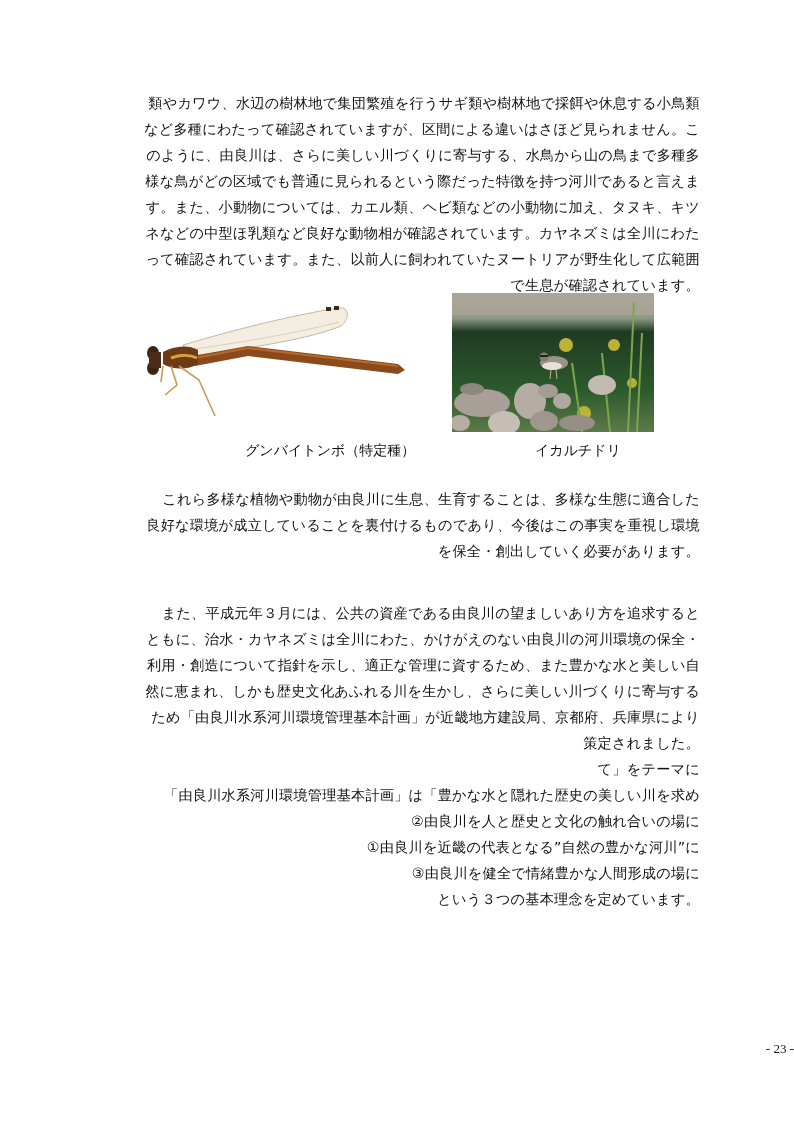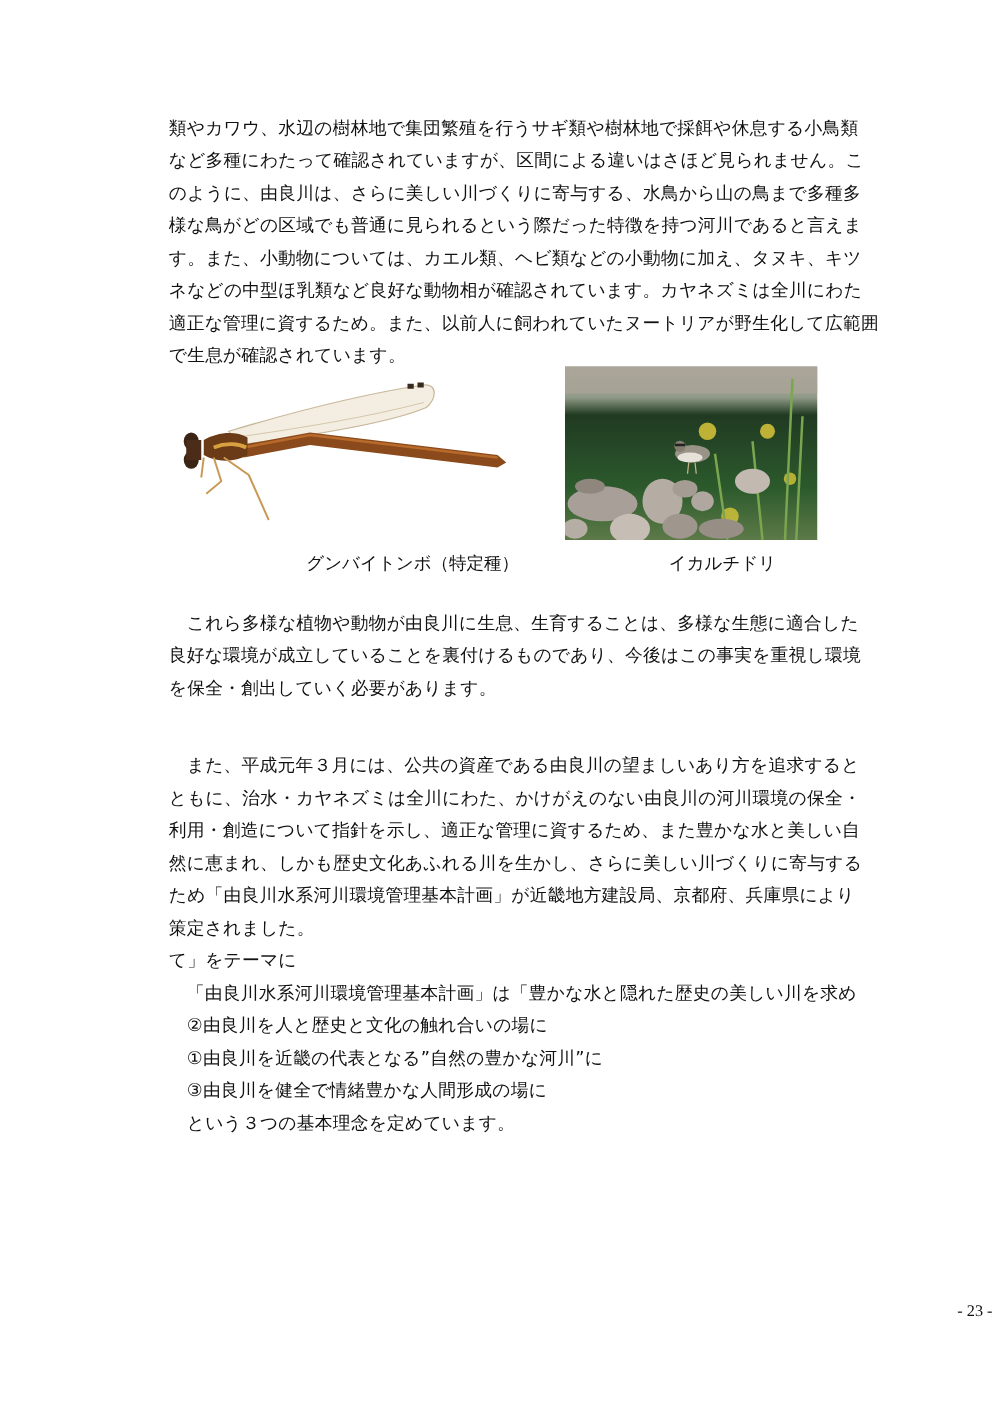--- a/index.html
+++ b/index.html
@@ -1,19 +1,19 @@
 <!DOCTYPE html>
 <html><head>
 <meta charset="utf-8">
 <style>
   html, body { margin:0; padding:0; background:#ffffff; }
   body { width:794px; height:1123px; position:relative; overflow:hidden;
          font-family:"DejaVu Sans", "Liberation Sans", sans-serif; color:#111; }
   .para { position:absolute; left:135px; width:565px; font-size:14.2px; line-height:26px;
-          letter-spacing:0.2px; margin:0; }
+          letter-spacing:0.2px; margin:0;text-align:right; }
   .para .line { display:block; white-space:nowrap; height:26px; }
   #p1 { top:90px; }
   #p2 { top:486px; }
   #p3 { top:600px; }
   .figure { position:absolute; }
   #fig1 { left:143px; top:300px; width:265px; height:118px; }
   #fig2 { left:452px; top:293px; width:202px; height:139px; }
   .caption { position:absolute; font-size:14px; white-space:nowrap;margin-left:43px; }
   #cap1 { left:202px; top:442px; }
   #cap2 { left:492px; top:442px; }
@@ -24,21 +24,21 @@
 </head>
 <body>
 
 <div id="p1" class="para">
   <span class="line">類やカワウ、水辺の樹林地で集団繁殖を行うサギ類や樹林地で採餌や休息する小鳥類</span>
   <span class="line">など多種にわたって確認されていますが、区間による違いはさほど見られません。こ</span>
   <span class="line">のように、由良川は、さらに美しい川づくりに寄与する、水鳥から山の鳥まで多種多</span>
   <span class="line">様な鳥がどの区域でも普通に見られるという際だった特徴を持つ河川であると言えま</span>
   <span class="line">す。また、小動物については、カエル類、ヘビ類などの小動物に加え、タヌキ、キツ</span>
   <span class="line">ネなどの中型ほ乳類など良好な動物相が確認されています。カヤネズミは全川にわた</span>
-  <span class="line">適正な管理に資するため。また、以前人に飼われていたヌートリアが野生化して広範囲</span>
+  <span class="line">って確認されています。また、以前人に飼われていたヌートリアが野生化して広範囲</span>
   <span class="line">で生息が確認されています。</span>
 </div>
 
 <div id="fig1" class="figure">
   <svg width="265" height="118" viewBox="0 0 265 118">
 
     <path d="M40 45 C90 30, 150 15, 195 8 C208 6, 206 20, 198 26 C170 38, 110 48, 48 56 Z" fill="#f3ede2" stroke="#c8b89a" stroke-width="1"></path>
     <path d="M45 50 C100 42, 150 34, 196 22" stroke="#d6c7aa" stroke-width="0.8" fill="none"></path>
     <rect x="183" y="7" width="5" height="4" fill="#3a2a1e"></rect>
     <rect x="191" y="6" width="5" height="4" fill="#3a2a1e"></rect>

